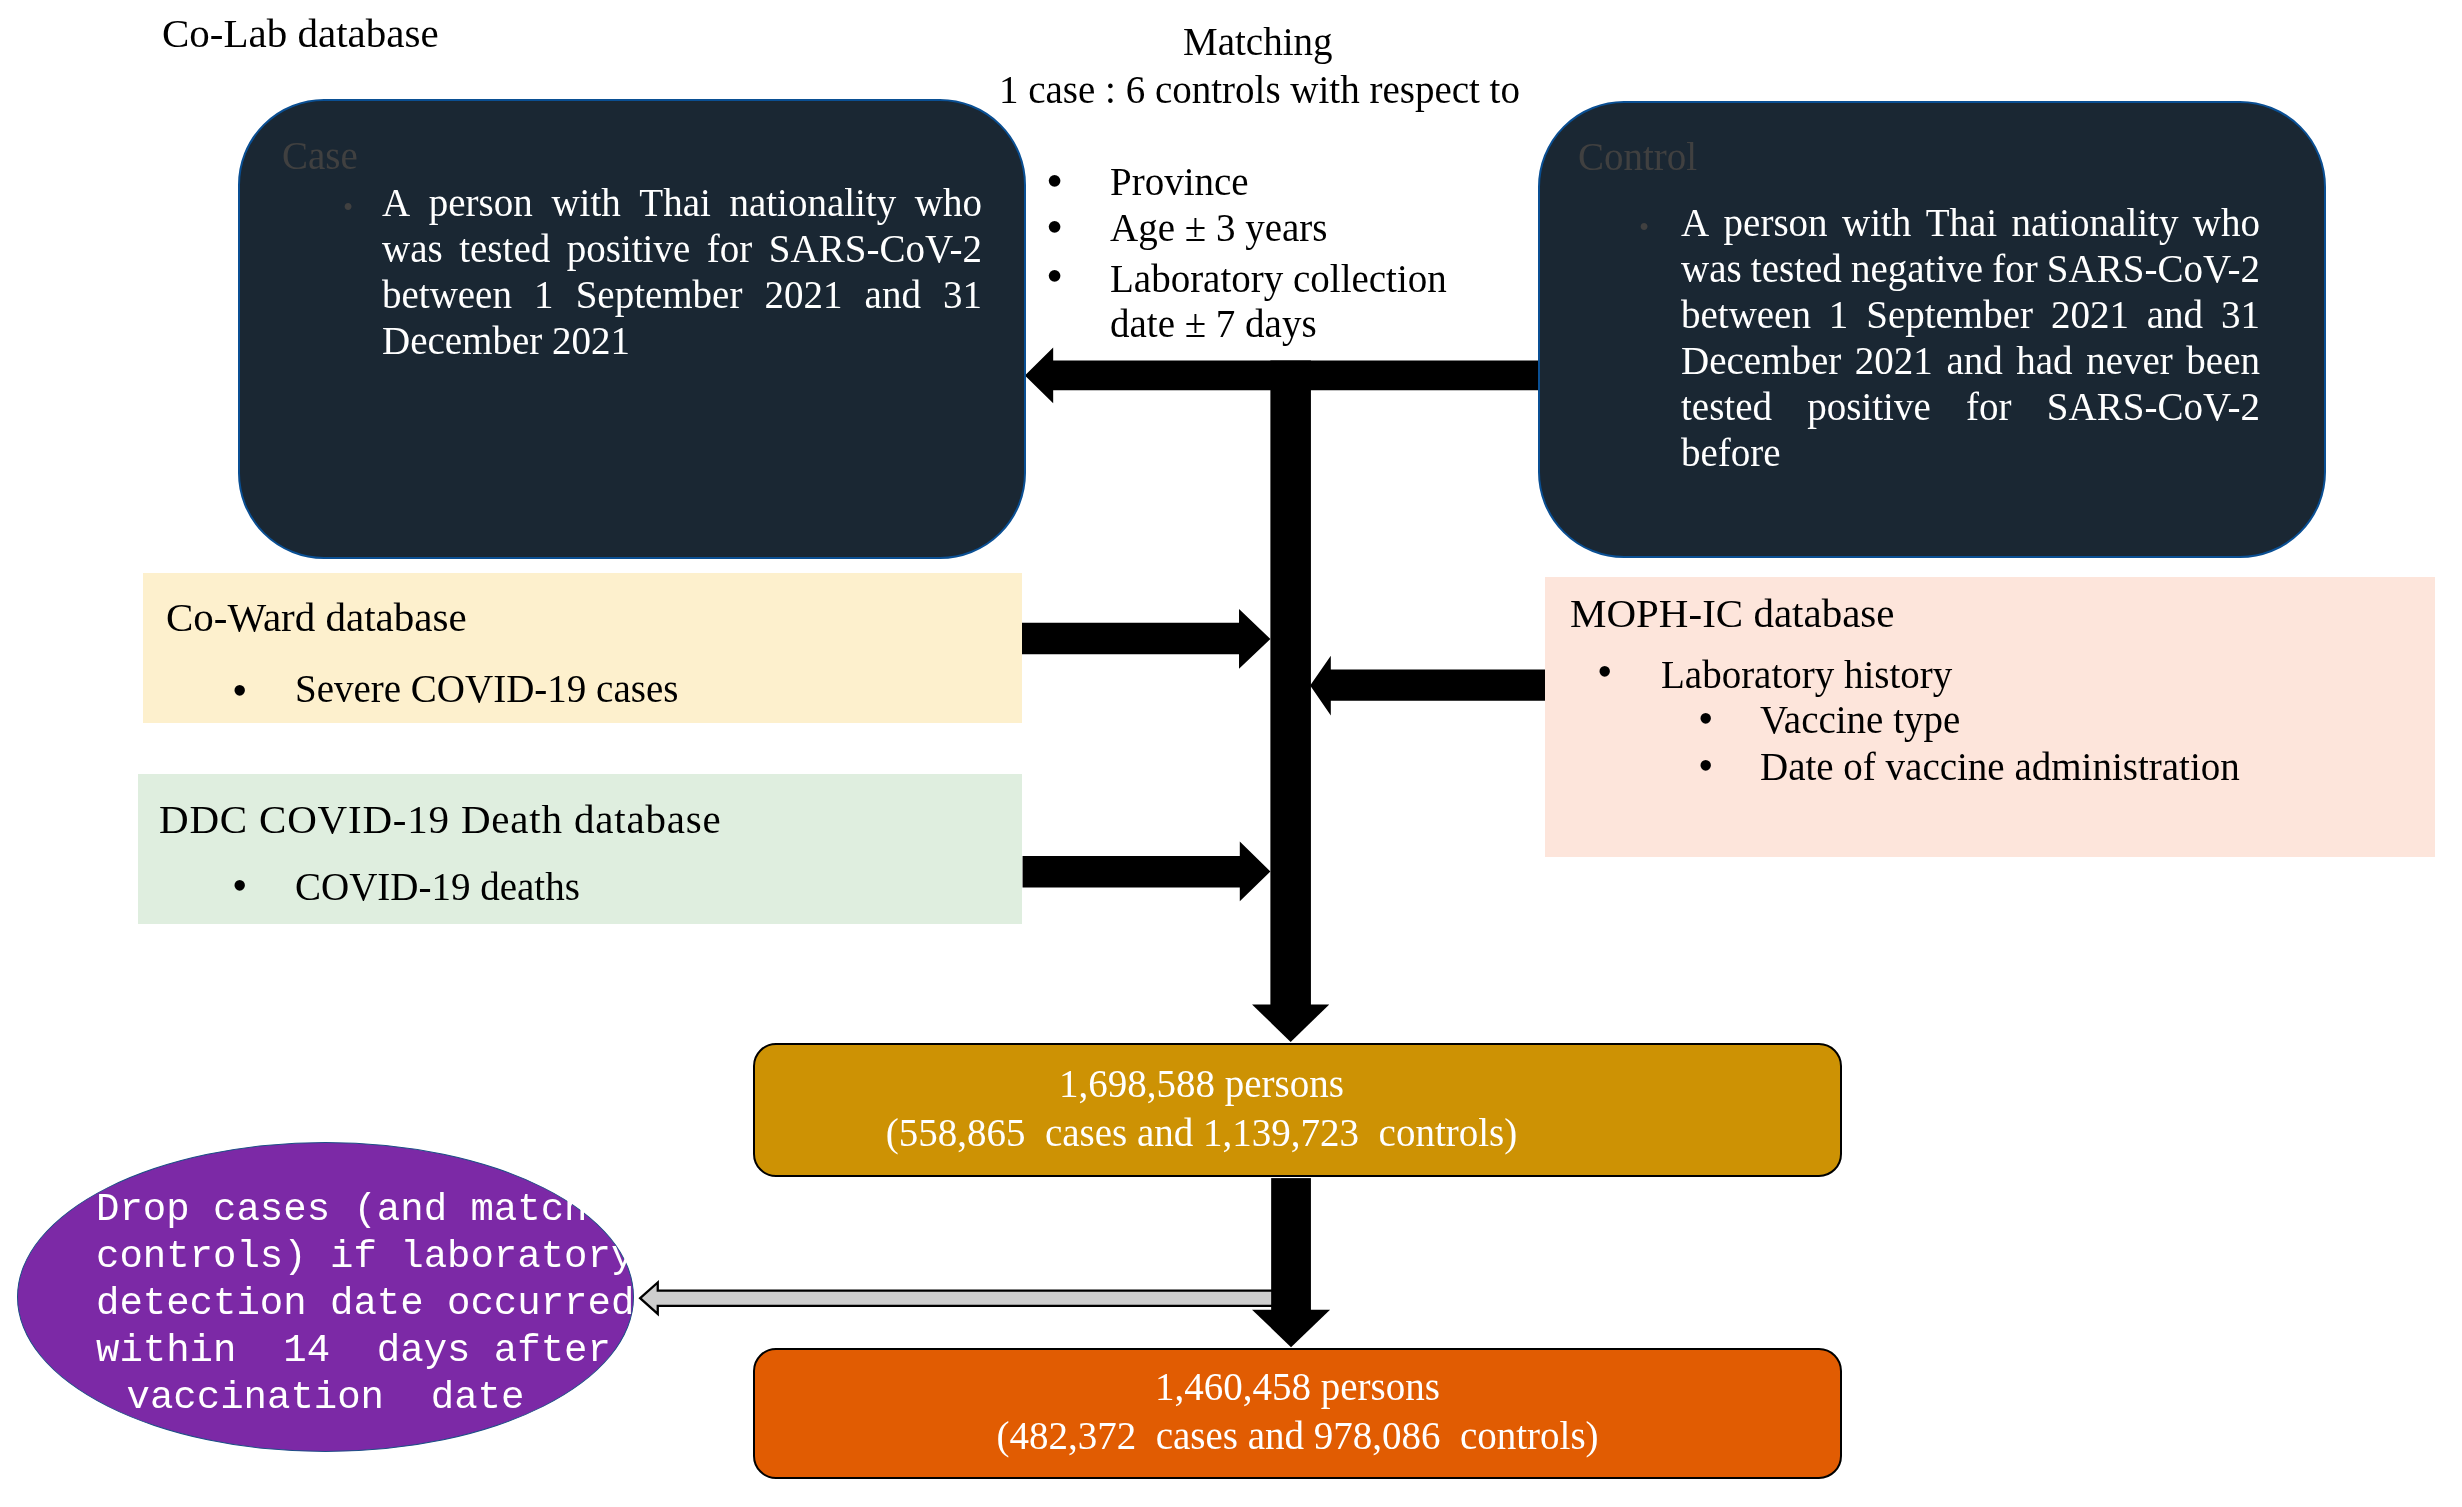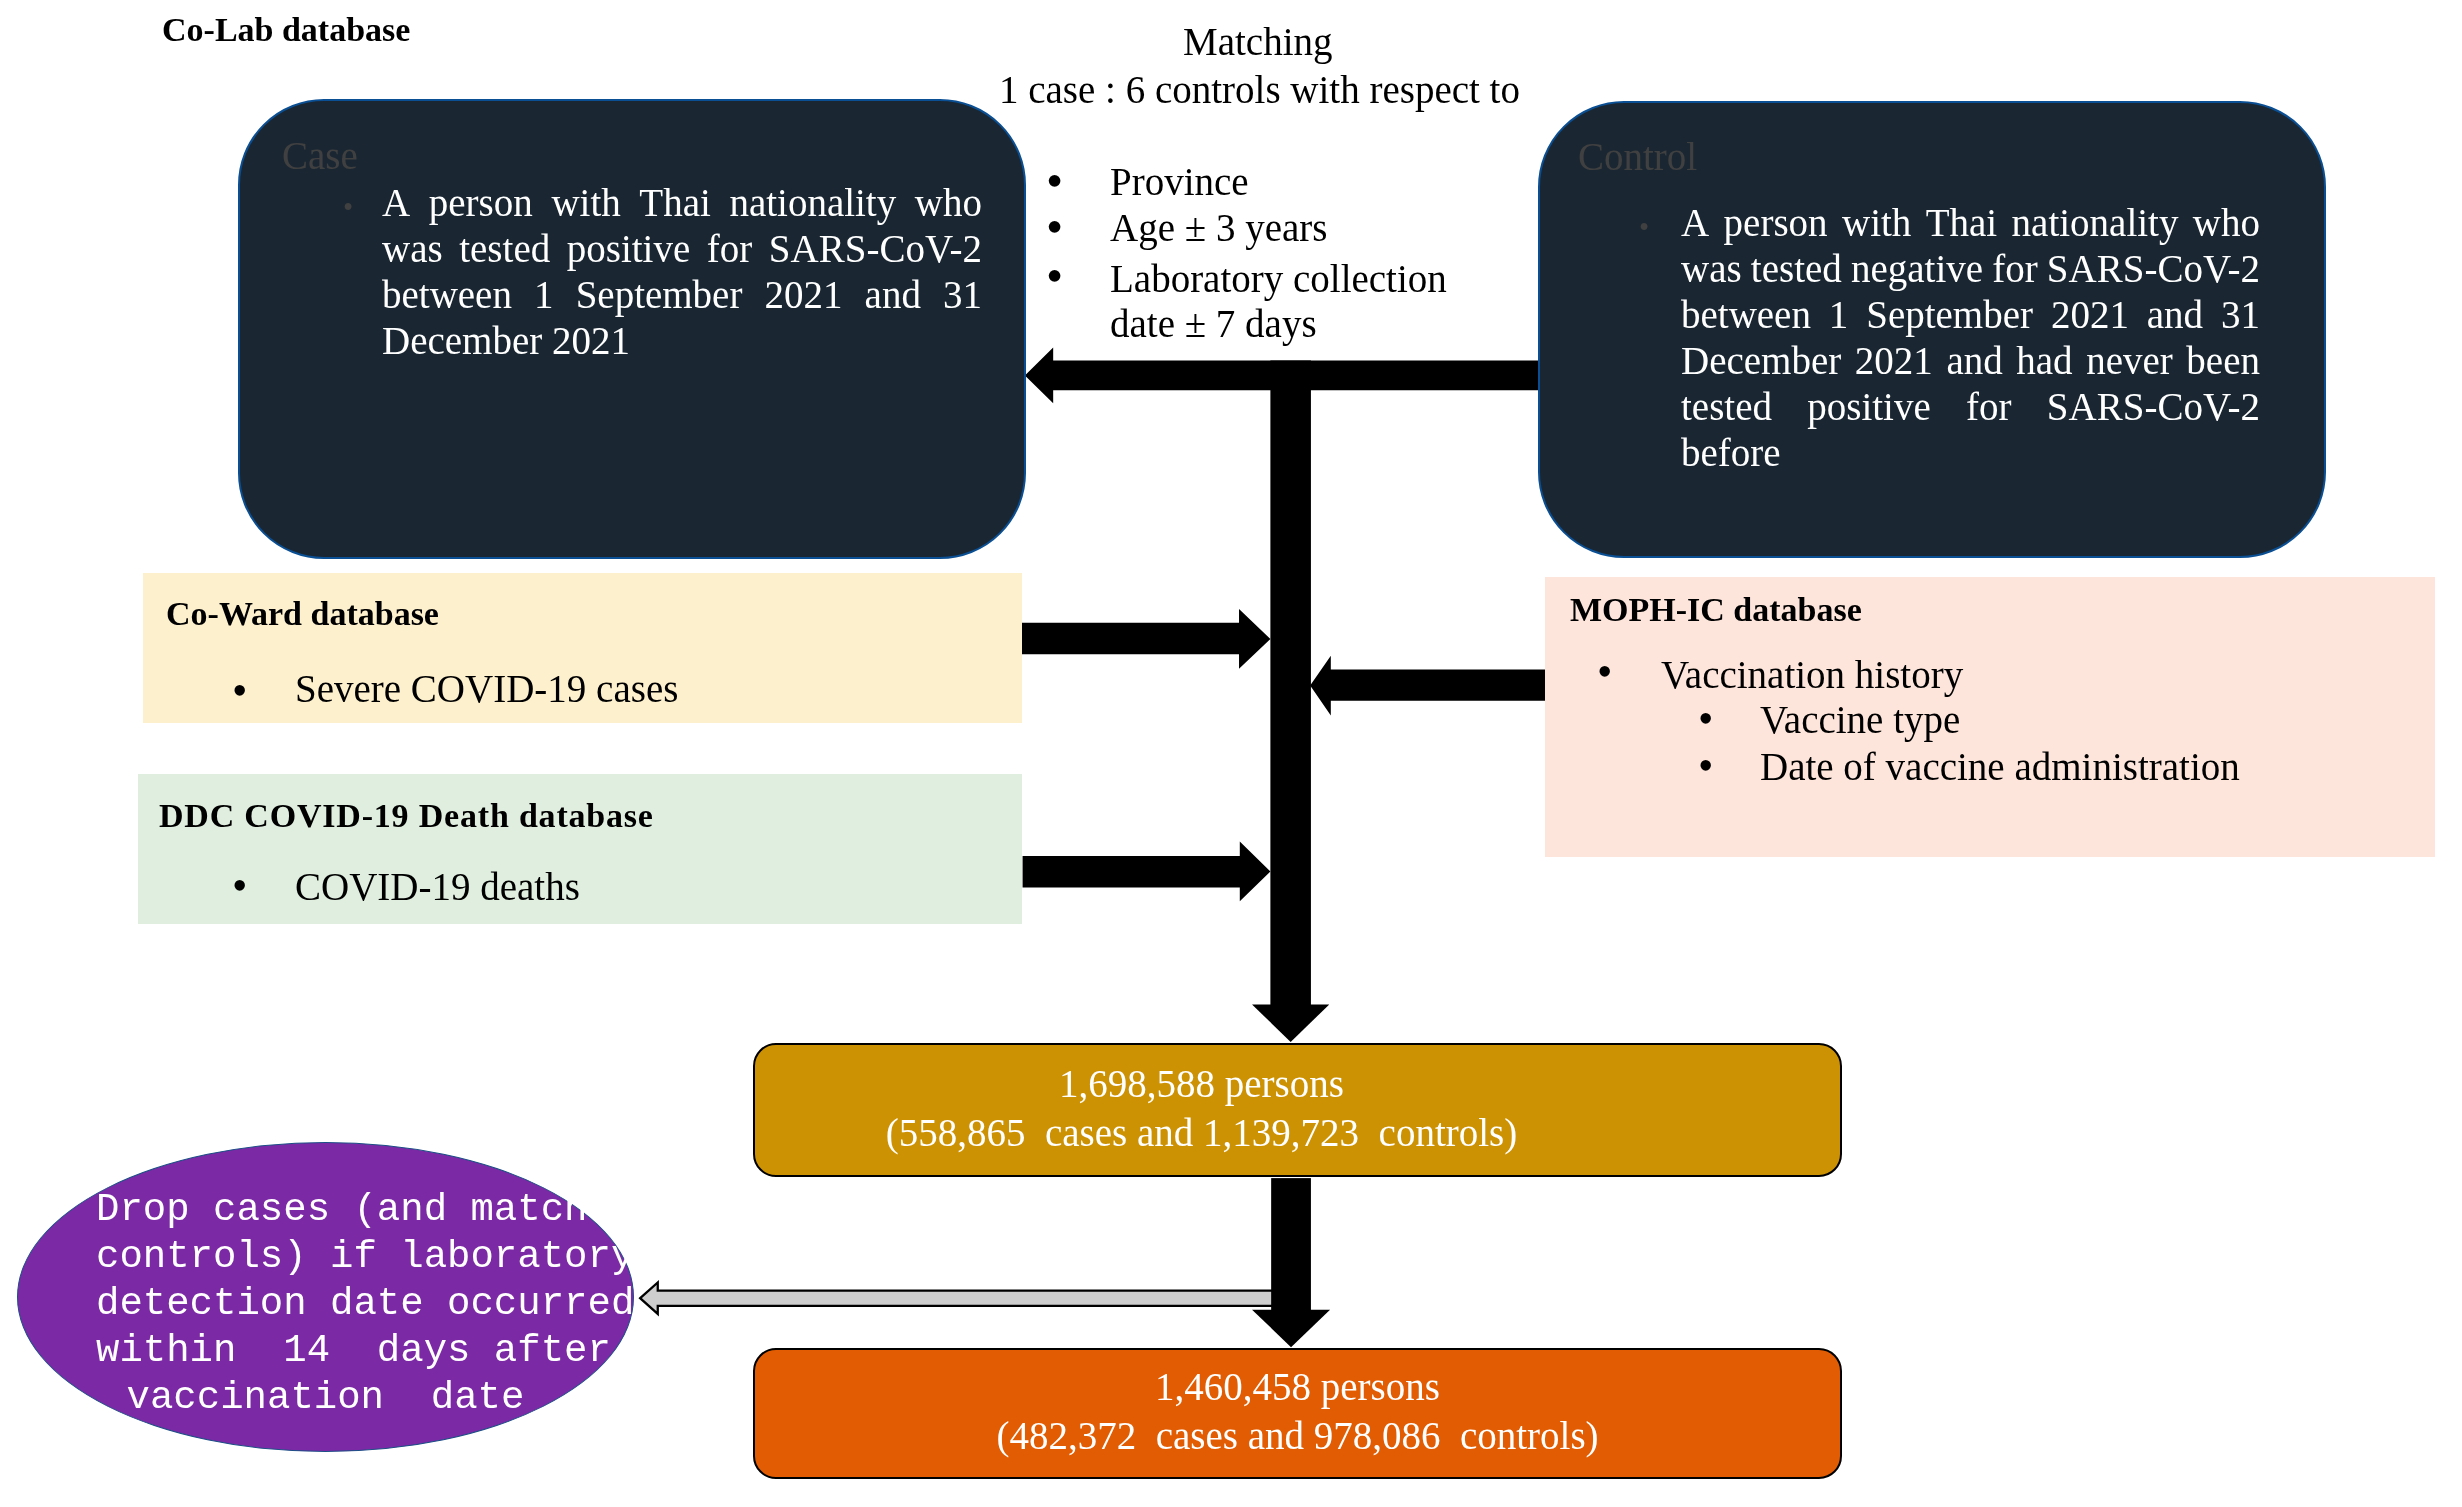--- a/index.html
+++ b/index.html
@@ -8,21 +8,21 @@
        -webkit-font-smoothing:antialiased;}
   .abs{position:absolute;font-family:Liberation Mono, monospace;}
 
   
   .navybox{background:#1a2733;border:2.3px solid #0a4f93;border-radius:86px;box-sizing:border-box;}
   .flatbox{box-sizing:border-box;}
   .roundbox{box-sizing:border-box;border:2.3px solid #000;border-radius:23px;}
 
   
   .t{position:absolute;font-size:39px;line-height:1;white-space:nowrap;}
-  .tb{font-weight:bold;font-size:34px;}
+  .tb{font-weight:normal;font-size:41px;}
   .tw{color:#404040;}
   .jblock{position:absolute;font-size:39px;color:#fff;}
   .jline{display:flex;justify-content:space-between;height:46px;line-height:46px;white-space:pre;}
   .jline.last{justify-content:flex-start;}
   .bullet{position:absolute;font-size:39px;line-height:1;}
   .ctr{position:absolute;font-size:39px;line-height:49px;text-align:center;color:#fff;white-space:pre;}
   svg{position:absolute;overflow:visible;}
 </style>
 </head>
 <body>
@@ -96,21 +96,21 @@
 <div class="t tb" style="left:166px;top:597px;">Co-Ward database</div>
 <div class="bullet" style="left:232px;top:669px;font-size:44px;">•</div>
 <div class="t" style="left:295px;top:669px;">Severe COVID-19  cases</div>
 
 <div class="t tb" style="left:159px;top:799px;letter-spacing:0.8px;">DDC COVID-19 Death database</div>
 <div class="bullet" style="left:232px;top:864px;font-size:44px;">•</div>
 <div class="t" style="left:295px;top:867px;">COVID-19  deaths</div>
 
 <div class="t tb" style="left:1570px;top:593px;">MOPH-IC database</div>
 <div class="bullet" style="left:1597px;top:650px;font-size:44px;">•</div>
-<div class="t" style="left:1661px;top:655px;">Vaccination  history</div>
+<div class="t" style="left:1661px;top:655px;">Laboratory  history</div>
 <div class="bullet" style="left:1698px;top:697px;font-size:44px;">•</div>
 <div class="t" style="left:1760px;top:700px;">Vaccine type</div>
 <div class="bullet" style="left:1698px;top:744px;font-size:44px;">•</div>
 <div class="t" style="left:1760px;top:747px;">Date of vaccine administration</div>
 
 <div class="ctr" style="left:753px;top:1059px;width:897px;"><div>1,698,588 persons</div><div>(558,865  cases and 1,139,723  controls)</div></div>
 
 <div class="ctr" style="left:753px;top:1362px;width:1089px;"><div>1,460,458 persons</div><div>(482,372  cases and 978,086  controls)</div></div>
 
 <div class="abs" style="left:96px;top:1187px;width:459px;font-size:39px;line-height:47px;

